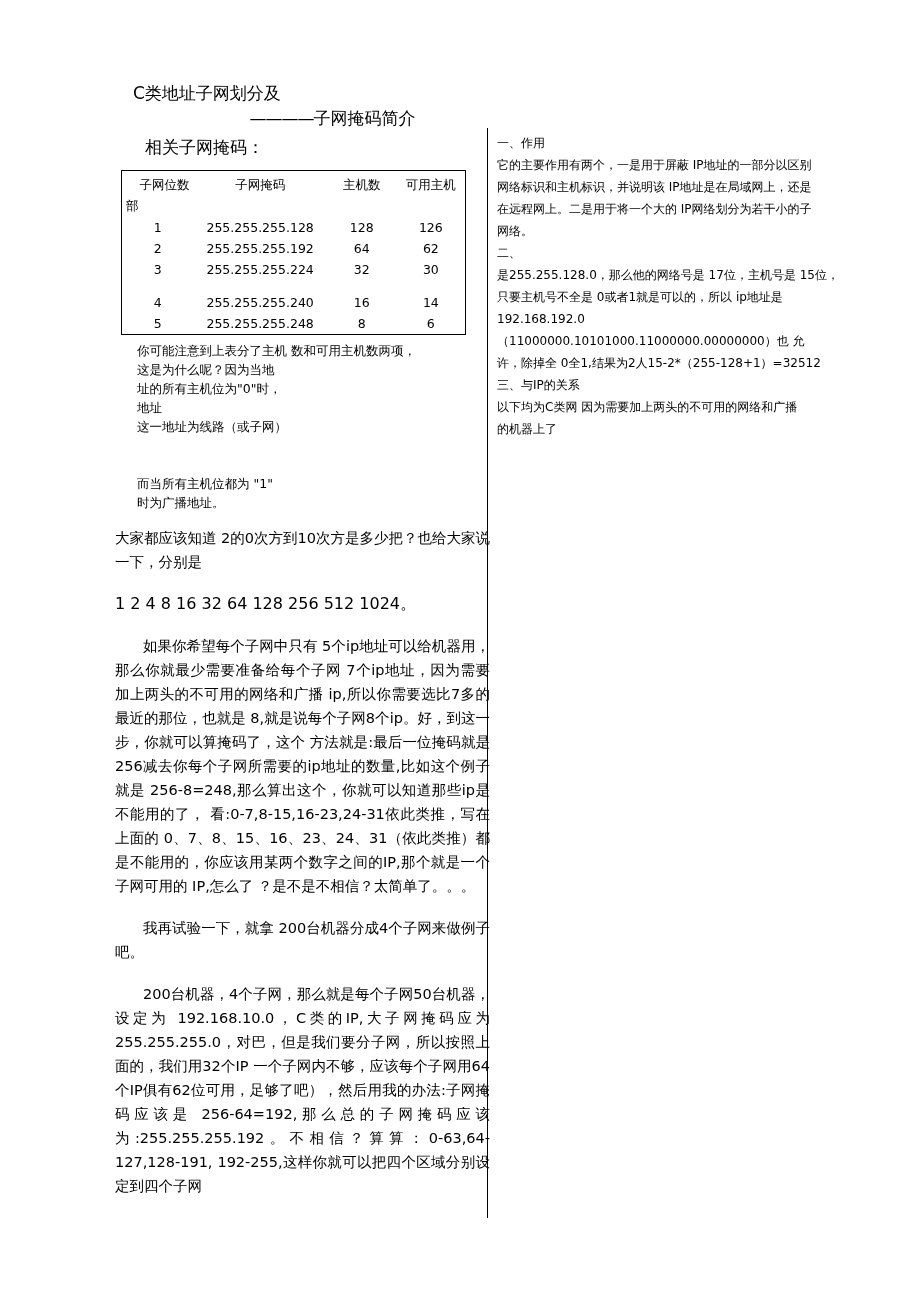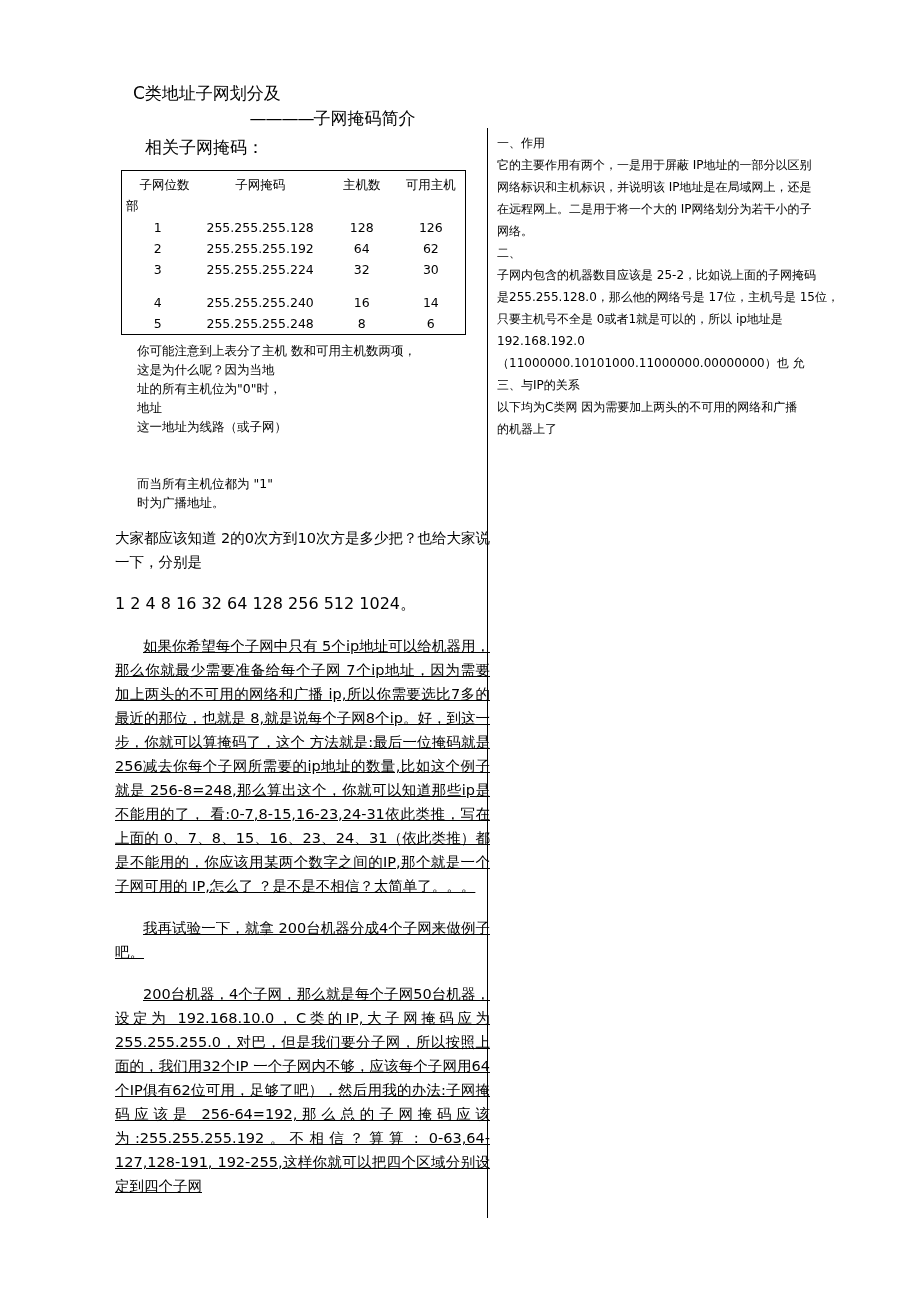--- a/index.html
+++ b/index.html
@@ -102,21 +102,21 @@
   .body-text {
     font-size: 14.5px;
     line-height: 24px;
     margin-top: 14px;
   }
   .body-text p {
     margin: 0 0 0 0;
     text-align: justify;
   }
   .spacer { height: 18px; }
-  .indent { text-indent: 28px; text-decoration: underline; }
+  .indent { text-indent: 28px; }
 
   .nums {
     font-size: 16px;
     line-height: 24px;
     margin-left: 28px;
   }
 
   .right-text {
     font-size: 12px;
     line-height: 22px;
@@ -219,24 +219,24 @@
   <div class="col-right">
     <div class="right-text">
 
       <p class="right-head">一、作用</p>
       <p>它的主要作用有两个，一是用于屏蔽        IP地址的一部分以区别</p>
       <p>网络标识和主机标识，并说明该 IP地址是在局域网上，还是</p>
       <p>在远程网上。二是用于将一个大的 IP网络划分为若干小的子</p>
       <p>网络。</p>
 
       <p>二、</p>
-      <p>子网内包含的机器数目应该是        25-2，比如说上面的子网掩码</p>
       <p>是255.255.128.0，那么他的网络号是 17位，主机号是 15位，</p>
       <p>只要主机号不全是 0或者1就是可以的，所以 ip地址是</p>
       <p>192.168.192.0（11000000.10101000.11000000.00000000）也 允</p>
+      <p>许，除掉全 0全1,结果为2人15-2*（255-128+1）=32512</p>
 
       <p>三、与IP的关系</p>
       <p>以下均为C类网                    因为需要加上两头的不可用的网络和广播</p>
       <p>的机器上了</p>
 
     </div>
   </div>
 
 </div>
 

